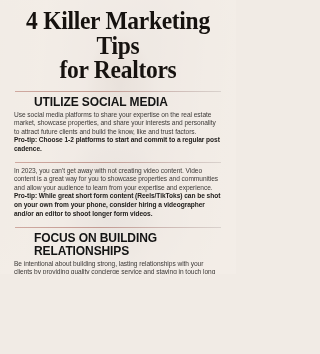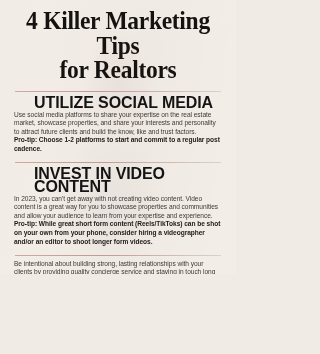--- a/index.html
+++ b/index.html
@@ -75,21 +75,21 @@
   .rule {
     height: 1px;
     margin: 4px 1px 4px 1px;
     background: linear-gradient(90deg, #cfa9a0 0%, #c39a92 42%, #cdb7b2 72%, #d9d2cd 100%);
     border: 0;
   }
   .sec-head {
     margin: 0 0 2px 0;
     font-family: "Liberation Sans", sans-serif;
     font-weight: 700;
-    font-size: 16px;
+    font-size: 12px;
     line-height: 13px;
     letter-spacing: -0.1px;
     color: #141414;
     padding-left: 20px;
   }
   .sec-body {
     margin: 0;
     font-size: 6.6px;
     line-height: 8.6px;
     letter-spacing: -0.05px;
@@ -121,27 +121,27 @@
 
     <div class="section">
       <hr class="rule">
       <h2 class="sec-head">UTILIZE SOCIAL MEDIA</h2>
       <p class="sec-body">Use social media platforms to share your expertise on the real estate market, showcase properties, and share your interests and personality to attract future clients and build the know, like and trust factors.</p>
       <p class="protip">Pro-tip: Choose 1-2 platforms to start and commit to a regular post cadence.</p>
     </div>
 
     <div class="section">
       <hr class="rule">
-      <h2 class="sec-head">INVEST IN VIDEO CONTENT</h2>
       <p class="sec-body">In 2023, you can't get away with not creating video content. Video content is a great way for you to showcase properties and communities and allow your audience to learn from your expertise and experience.</p>
       <p class="protip">Pro-tip: While great short form content (Reels/TikToks) can be shot on your own from your phone, consider hiring a videographer and/or an editor to shoot longer form videos.</p>
     </div>
 
     <div class="section">
       <hr class="rule">
+      <h2 class="sec-head">FOCUS ON BUILDING RELATIONSHIPS</h2>
       <p class="sec-body">Be intentional about building strong, lasting relationships with your clients by providing quality concierge service and staying in touch long after a sale has been completed.</p>
       <p class="protip">Pro-tip: Host a quarterly event, implementing pop-bys and putting your past clients on a contact cadence in your CRM.</p>
     </div>
 
     <div class="section">
       <hr class="rule">
       <p class="sec-body">A monthly newsletter with relevant, valuable information that showcases your personality and expertise along with a quarterly market update could be the perfect way to get started.</p>
 
     </div>
 

